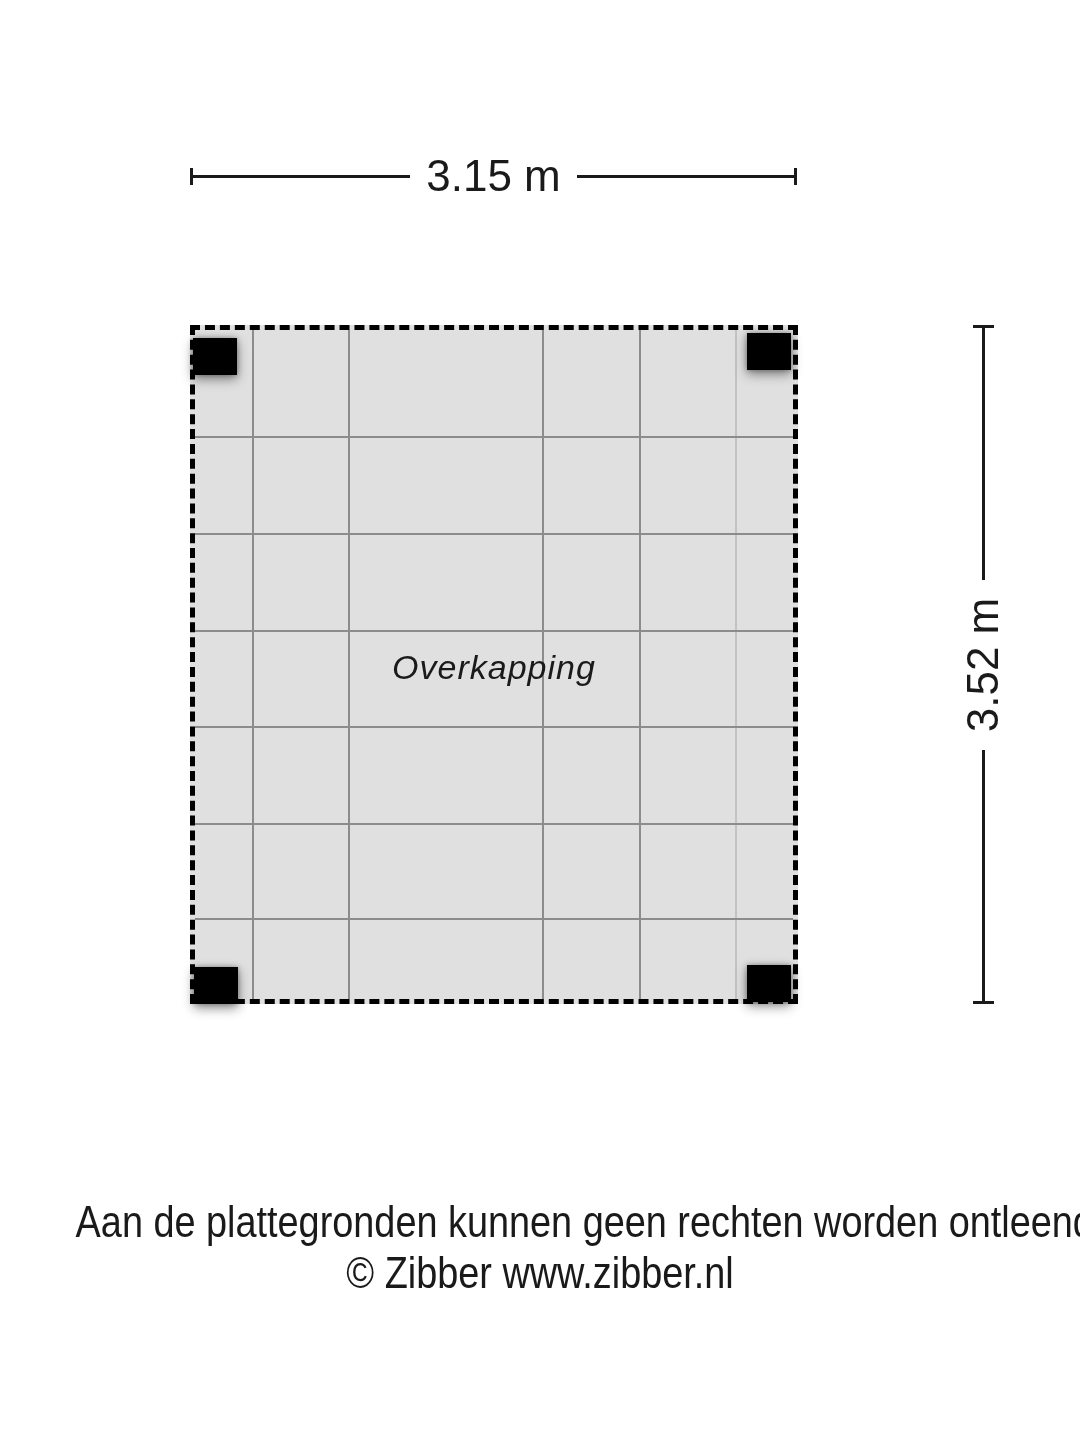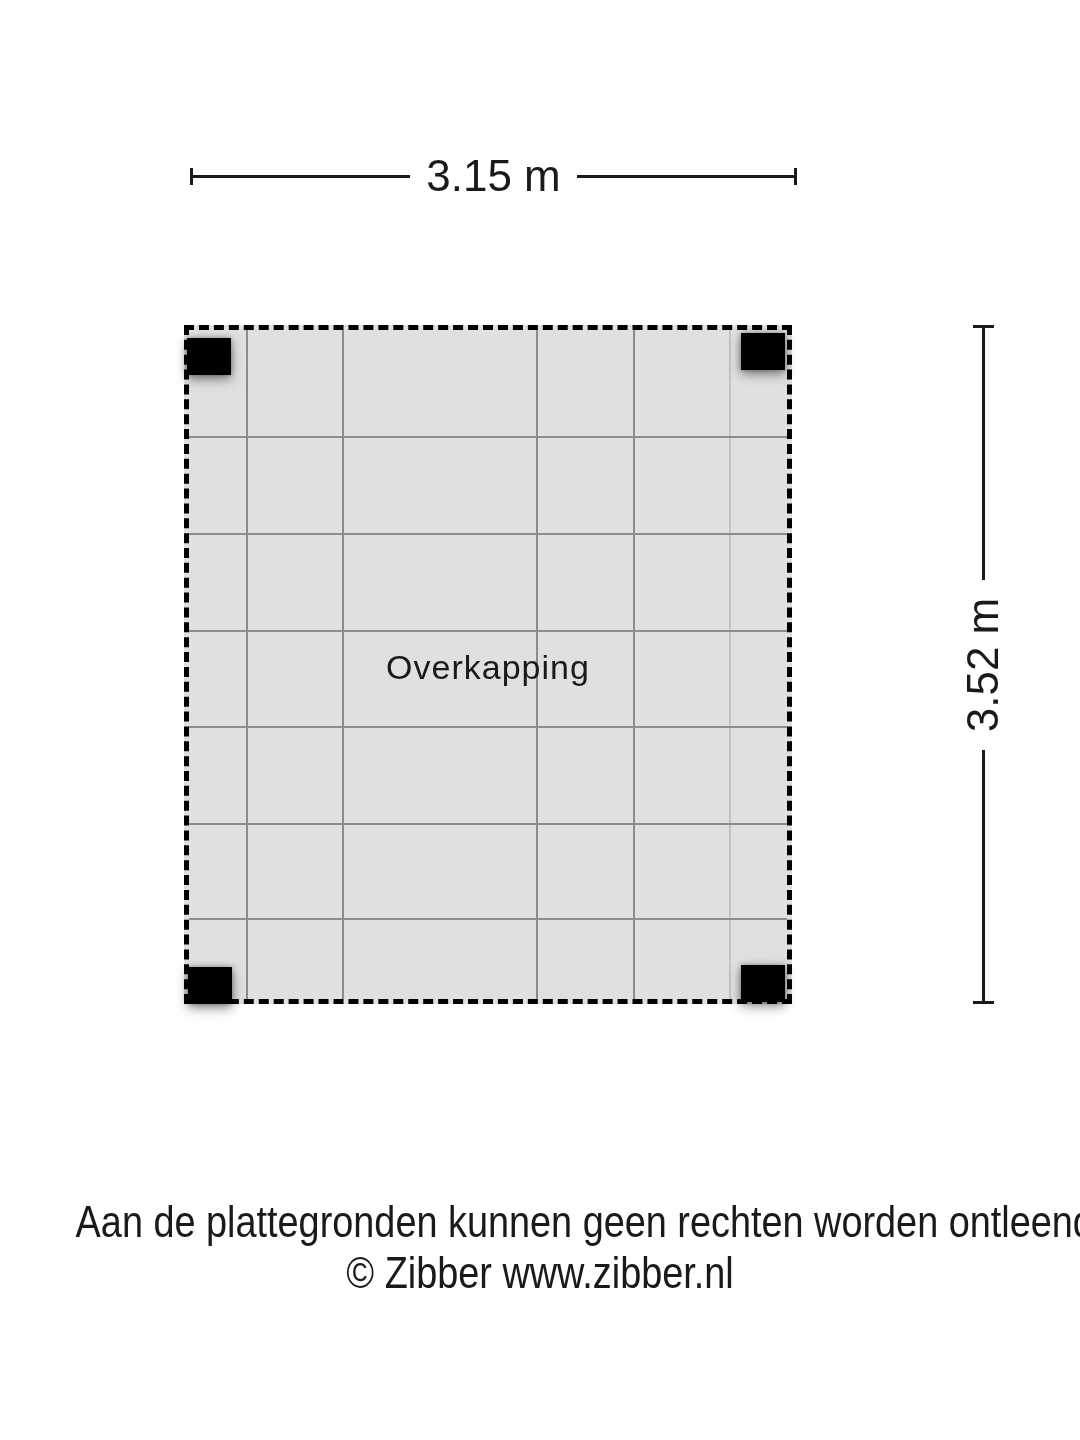--- a/index.html
+++ b/index.html
@@ -88,26 +88,27 @@
     display: block;
     transform: rotate(-90deg);
     font-size: 44px;
     white-space: nowrap;
     color: var(--text);
   }
 
   
   .plan {
     position: absolute;
-    left: 184px;
+    left: 190px;
     top: 325px;
     width: 608px;
     height: 679px;
     background: var(--floor-fill);
     border: 5px dashed var(--outline);
+    font-style: italic;
   }
   .grid-line { position: absolute; background: var(--grid-line); }
   .grid-line.v { top: 0; bottom: 0; width: 2px; }
   .grid-line.h { left: 0; right: 0; height: 2px; }
   .grid-line.faint { background: var(--grid-line-faint); }
 
   .post {
     position: absolute;
     width: 44px;
     height: 37px;

